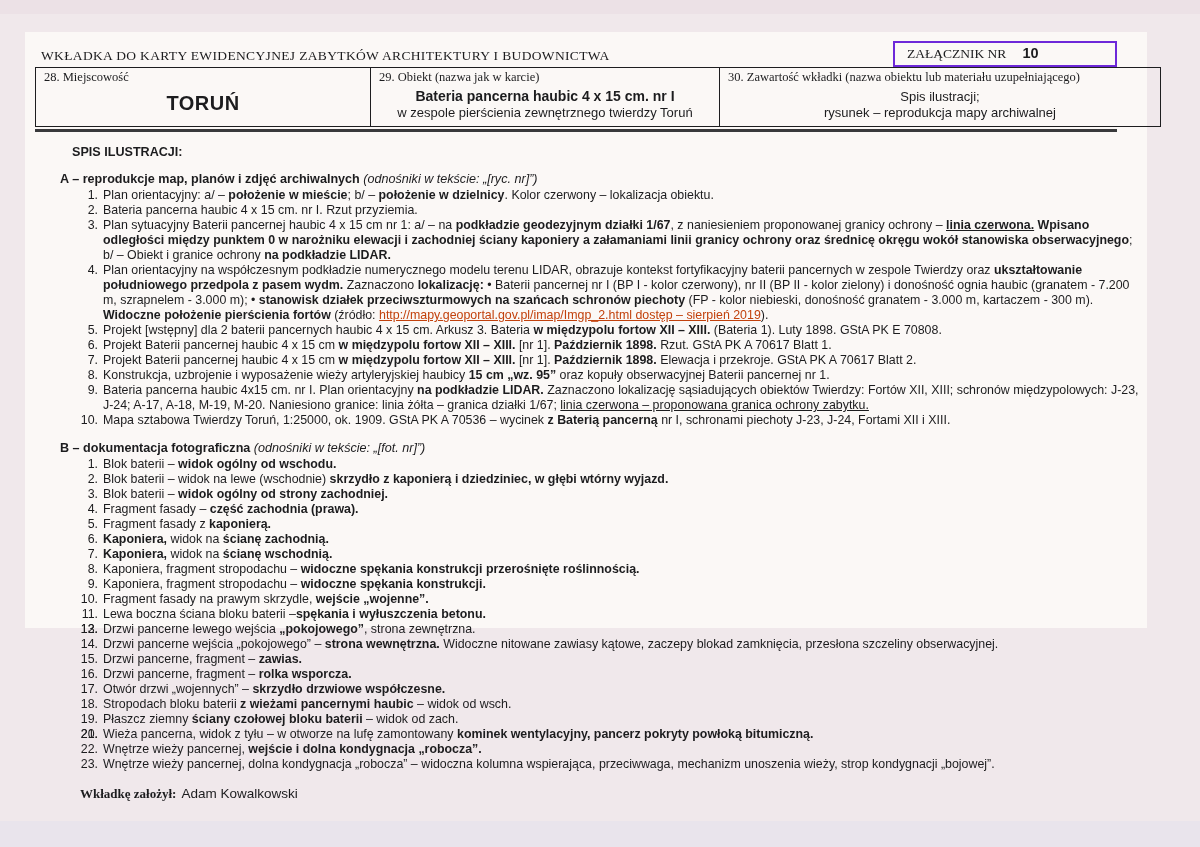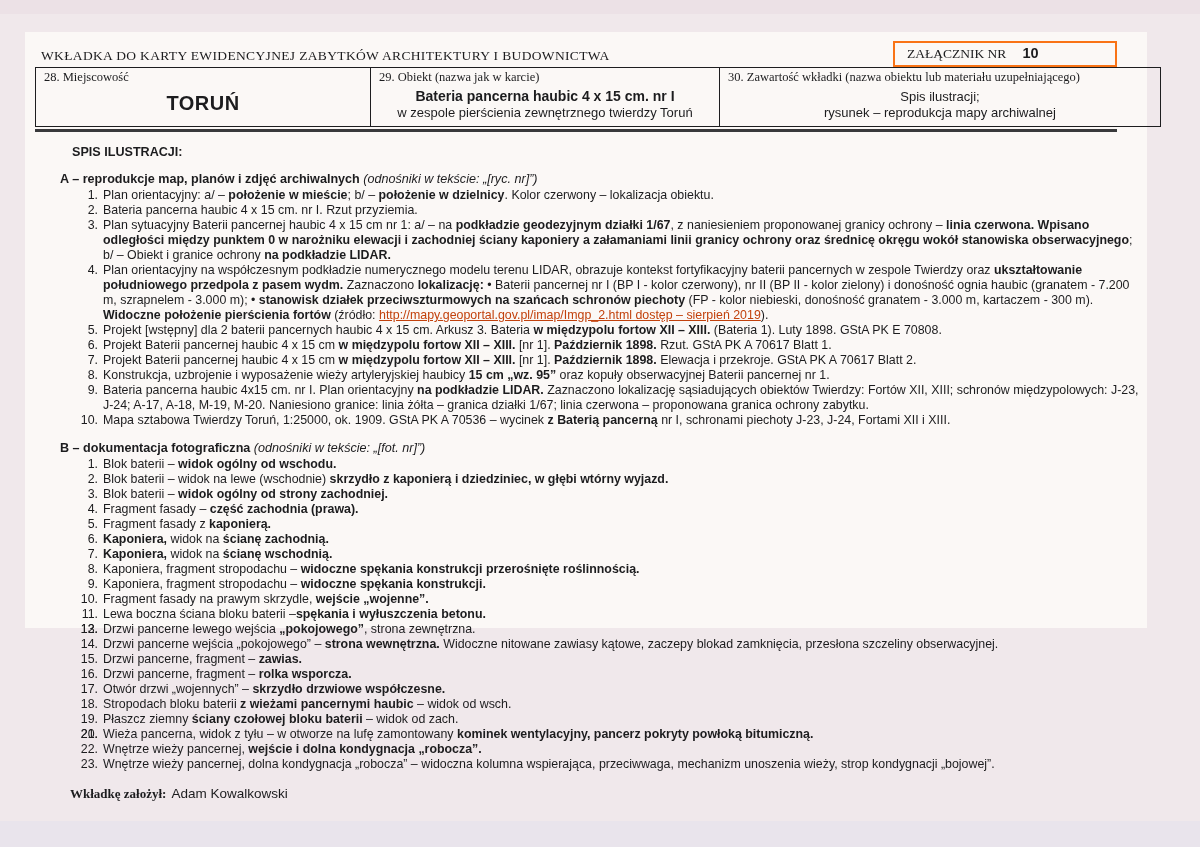--- a/index.html
+++ b/index.html
@@ -15,21 +15,21 @@
     position:absolute;left:25px;top:32px;width:1122px;height:596px;
     background:#fbf8f6;padding:9px 0 0 10px;box-sizing:border-box;
   }
   
   .header-row{display:flex;align-items:flex-end;justify-content:space-between;width:1082px;}
   .doc-title{
     font-family:"Liberation Serif","DejaVu Serif",serif;
     font-size:13.5px;letter-spacing:.35px;padding:0 0 3px 6px;white-space:nowrap;
   }
   .attach-box{
-    border:2px solid #f97316;padding:2px 12px 3px 12px;min-width:196px;
+    border:2px solid #6d28d9;padding:2px 12px 3px 12px;min-width:196px;
     font-family:"Liberation Serif","DejaVu Serif",serif;font-size:13.5px;white-space:nowrap;
   }
   .attach-num{
     font-family:"Liberation Sans",sans-serif;font-weight:bold;font-size:14.5px;margin-left:16px;
   }
   
   table.id-table{width:1082px;border-collapse:collapse;table-layout:fixed;}
   table.id-table td{
     border:1.6px solid #1d1d1f;vertical-align:top;padding:2px 8px 6px 8px;
   }
@@ -44,23 +44,23 @@
   
   .content{margin-left:25px;margin-top:13px;width:1085px;}
   .spis-heading{font-weight:bold;font-size:12.6px;margin-left:12px;}
   .section-title{font-size:12.6px;margin-top:13px;margin-bottom:2px;}
   .st-b{font-weight:bold;}
   .st-i{font-style:italic;}
   ol.ill-list{margin:0;padding:0;list-style:none;width:1085px;}
   ol.ill-list li{position:relative;padding-left:43px;font-size:12.4px;line-height:15px;}
   .num{position:absolute;left:0;top:0;width:38px;text-align:right;}
   .seg-b{font-weight:bold;}
-  .seg-u{margin-top:16px;}
+  .seg-u{text-decoration:underline;margin-top:16px;}
   .seg-l{color:#c2410c;text-decoration:underline;cursor:pointer;}
-  .footer{margin-top:14px;margin-left:10px;font-size:13px;}
+  .footer{margin-top:14px;margin-left:20px;font-size:13px;}
   .footer-label{font-family:"Liberation Serif","DejaVu Serif",serif;font-weight:600;}
   .footer-name{font-size:13.5px;margin-left:5px;}
 </style>
 </head>
 <body>
 
 <div class="scan-strip-top"></div>
 <div class="scan-strip-bottom"></div>
 
 <div class="paper">

